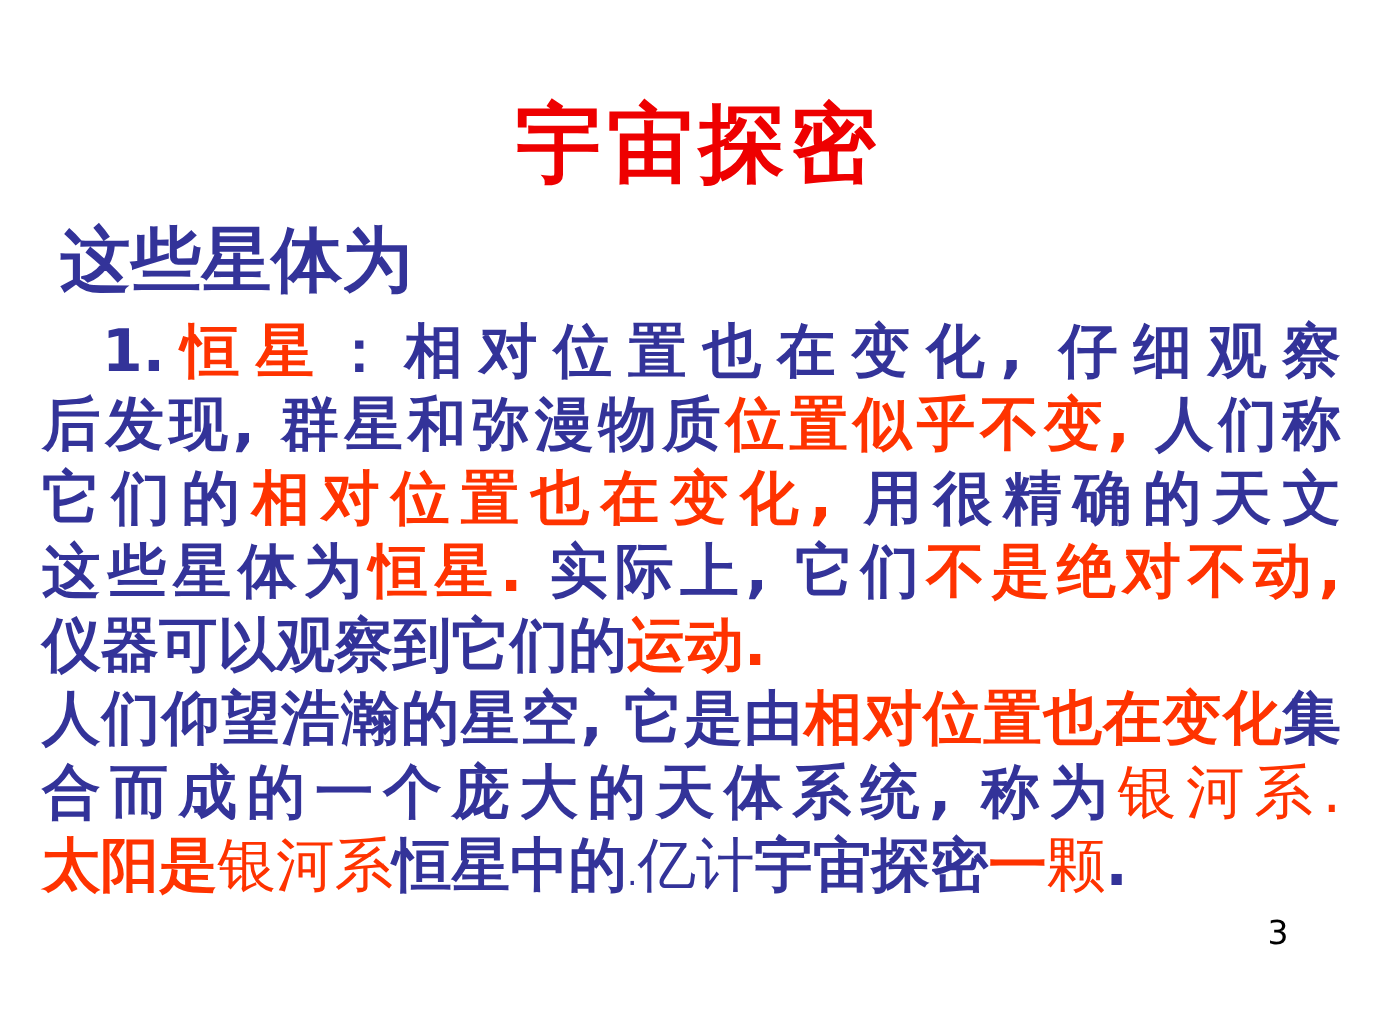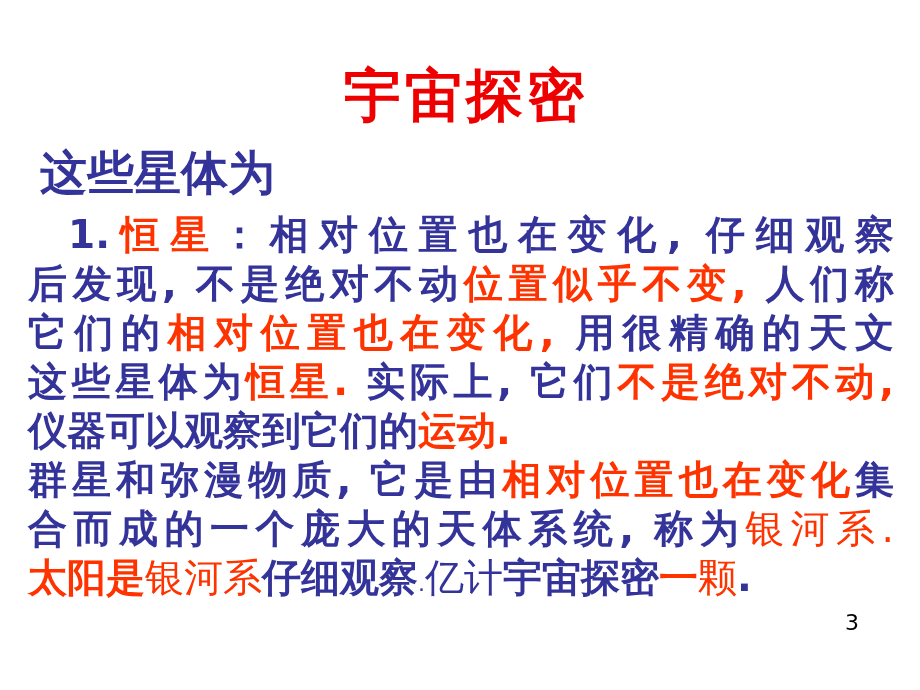--- a/index.html
+++ b/index.html
@@ -73,22 +73,22 @@
   }
 </style>
 </head>
 <body>
 
 <div class="slide">
   <h1 class="title">宇宙探密</h1>
   <h2 class="heading">这些星体为</h2>
   <div class="body-text" id="body-lines">
       <div class="line justify indent"><span class="c-navy">1.</span><span class="c-red">恒星</span><span class="c-navy">：相对位置也在变化, 仔细观察</span></div>
-      <div class="line justify"><span class="c-navy">后发现, 不是绝对不动</span><span class="c-red">位置似乎不变, </span><span class="c-navy">人们称</span></div>
+      <div class="line justify"><span class="c-navy">后发现, 群星和弥漫物质</span><span class="c-red">位置似乎不变, </span><span class="c-navy">人们称</span></div>
       <div class="line justify"><span class="c-navy">它们的</span><span class="c-red">相对位置也在变化, </span><span class="c-navy">用很精确的天文</span></div>
       <div class="line justify"><span class="c-navy">这些星体为</span><span class="c-red">恒星. </span><span class="c-navy">实际上, 它们</span><span class="c-red">不是绝对不动,</span></div>
       <div class="line"><span class="c-navy">仪器可以观察到它们的</span><span class="c-red">运动.</span></div>
-      <div class="line justify"><span class="c-navy">群星和弥漫物质, 它是由</span><span class="c-red">相对位置也在变化</span><span class="c-navy">集</span></div>
+      <div class="line justify"><span class="c-navy">人们仰望浩瀚的星空, 它是由</span><span class="c-red">相对位置也在变化</span><span class="c-navy">集</span></div>
       <div class="line justify"><span class="c-navy">合而成的一个庞大的天体系统, 称为</span><span class="c-red w-light">银河系.</span></div>
-      <div class="line"><span class="c-red">太阳是</span><span class="c-red w-light">银河系</span><span class="c-navy">仔细观察</span><span class="c-navy w-light sz-small">.</span><span class="c-navy w-light">亿计</span><span class="c-navy">宇宙探密</span><span class="c-red">一</span><span class="c-red w-light">颗</span><span class="c-navy">.</span></div>
+      <div class="line"><span class="c-red">太阳是</span><span class="c-red w-light">银河系</span><span class="c-navy">恒星中的</span><span class="c-navy w-light sz-small">.</span><span class="c-navy w-light">亿计</span><span class="c-navy">宇宙探密</span><span class="c-red">一</span><span class="c-red w-light">颗</span><span class="c-navy">.</span></div>
     </div>
   <div class="page-number">3</div>
 </div>
 
 </body></html>

